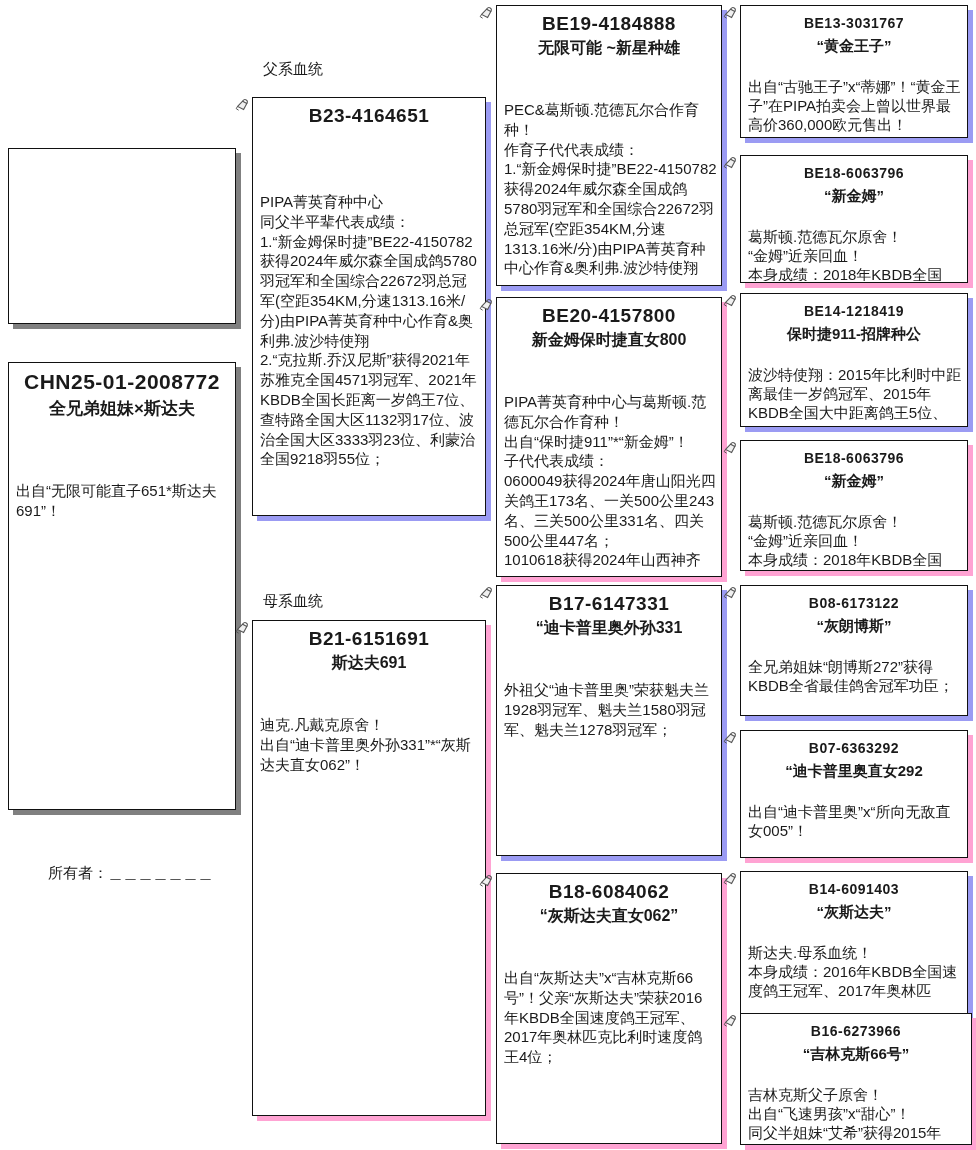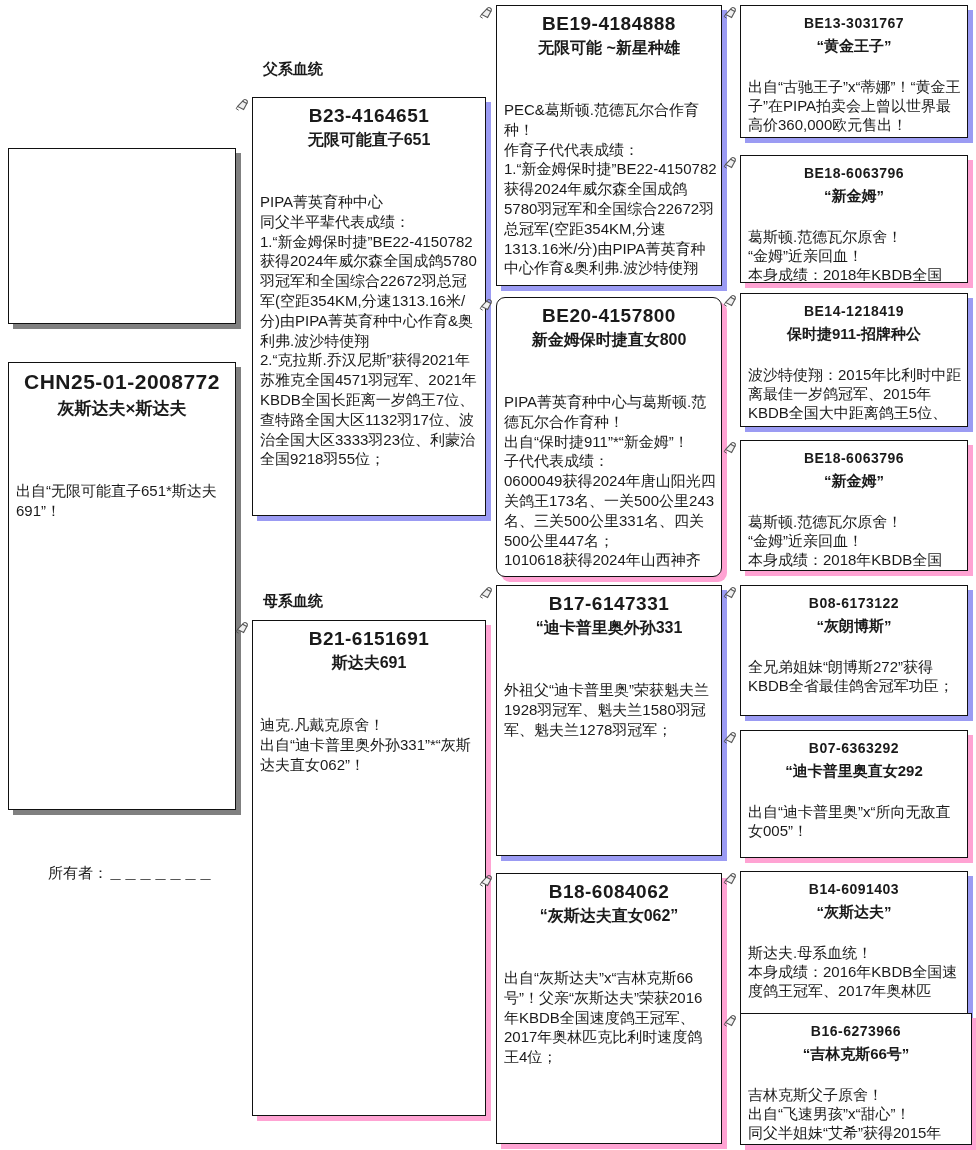--- a/index.html
+++ b/index.html
@@ -11,51 +11,50 @@
   .n{display:block;font-size:16px;line-height:23px;}
   .body{position:absolute;left:7px;right:4px;bottom:1px;overflow:hidden;
         font-size:15px;line-height:1.32;white-space:pre-line;text-align:left;}
   .big  .body{top:94px;}
   .small .r{font-size:14px;line-height:24px;}
   .small .n{font-size:15px;line-height:21px;}
   .small .body{top:71px;line-height:1.28;}
   .chn .r{font-size:21px;line-height:28px;}
   .chn .n{font-size:17px;line-height:25px;}
   .chn .body{top:118px;}
-  .sect{position:absolute;font-weight:bold;font-size:15px;}
+  .sect{position:absolute;font-weight:normal;font-size:15px;}
   .owner{position:absolute;left:48px;top:864px;font-size:15px;}
   .anc{position:absolute;width:14px;height:14px;}
   .anc svg{width:14px;height:14px;display:block;}
 </style>
 </head>
 <body>
 
 <div class="page">
 
   <div class="sect" style="left:263px;top:60px;">父系血统</div>
   <div class="sect" style="left:263px;top:592px;">母系血统</div>
 
   <div class="box neutral" style="left: 8px; top: 148px; width: 228px; height: 176px; box-shadow: rgb(128, 128, 128) 5px 5px 0px;"></div>
 
   <div class="box neutral chn" style="left: 8px; top: 362px; width: 228px; height: 448px; box-shadow: rgb(128, 128, 128) 5px 5px 0px;">
     <div class="ttl">
       <span class="r">CHN25-01-2008772</span>
-      <span class="n">灰斯达夫×斯达夫</span>
+      <span class="n">全兄弟姐妹×斯达夫</span>
     </div>
     <div class="body">出自“无限可能直子651*斯达夫691”！</div>
   </div>
 
   <div class="owner">
     <span>所有者：</span><span>＿＿＿＿＿＿＿</span>
   </div>
 
   <div class="box male big" style="left: 252px; top: 97px; width: 234px; height: 419px; box-shadow: rgb(155, 155, 243) 5px 5px 0px;">
     <div class="ttl">
       <span class="r">B23-4164651</span>
-      <span class="n">无限可能直子651</span>
     </div>
     <div class="body">PIPA菁英育种中心
 同父半平辈代表成绩：
 1.“新金姆保时捷”BE22-4150782获得2024年威尔森全国成鸽5780羽冠军和全国综合22672羽总冠军(空距354KM,分速1313.16米/分)由PIPA菁英育种中心作育&amp;奥利弗.波沙特使翔
 2.“克拉斯.乔汉尼斯”获得2021年苏雅克全国4571羽冠军、2021年KBDB全国长距离一岁鸽王7位、查特路全国大区1132羽17位、波治全国大区3333羽23位、利蒙治全国9218羽55位；</div>
   </div>
 
   <div class="box female big" style="left: 252px; top: 620px; width: 234px; height: 496px; box-shadow: rgb(255, 163, 211) 5px 5px 0px;">
     <div class="ttl">
       <span class="r">B21-6151691</span>
@@ -68,21 +67,21 @@
   <div class="box male big" style="left: 496px; top: 5px; width: 226px; height: 281px; box-shadow: rgb(155, 155, 243) 5px 5px 0px;">
     <div class="ttl">
       <span class="r">BE19-4184888</span>
       <span class="n">无限可能 ~新星种雄</span>
     </div>
     <div class="body">PEC&amp;葛斯顿.范德瓦尔合作育种！
 作育子代代表成绩：
 1.“新金姆保时捷”BE22-4150782获得2024年威尔森全国成鸽5780羽冠军和全国综合22672羽总冠军(空距354KM,分速1313.16米/分)由PIPA菁英育种中心作育&amp;奥利弗.波沙特使翔</div>
   </div>
 
-  <div class="box female big" style="left: 496px; top: 297px; width: 226px; height: 280px; box-shadow: rgb(255, 163, 211) 5px 5px 0px; border-radius: 9px;">
+  <div class="box female big" style="left: 496px; top: 297px; width: 226px; height: 280px; box-shadow: rgb(255, 163, 211) 5px 5px 0px;">
     <div class="ttl">
       <span class="r">BE20-4157800</span>
       <span class="n">新金姆保时捷直女800</span>
     </div>
     <div class="body">PIPA菁英育种中心与葛斯顿.范德瓦尔合作育种！
 出自“保时捷911”*“新金姆”！
 子代代表成绩：
 0600049获得2024年唐山阳光四关鸽王173名、一关500公里243名、三关500公里331名、四关500公里447名；
 1010618获得2024年山西神齐</div>
   </div>

